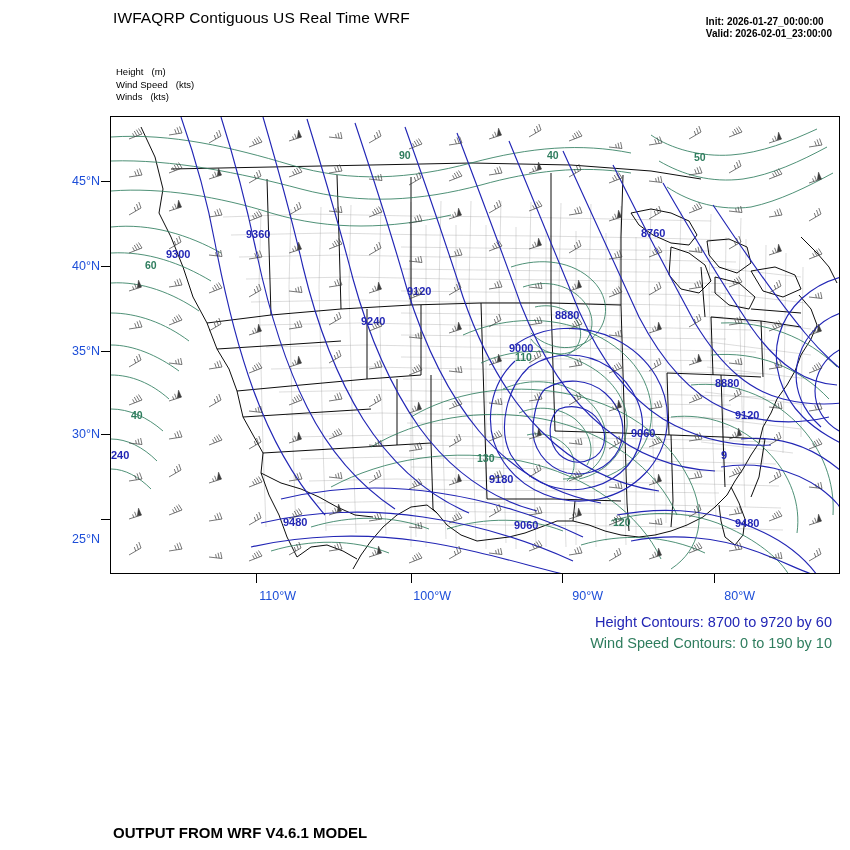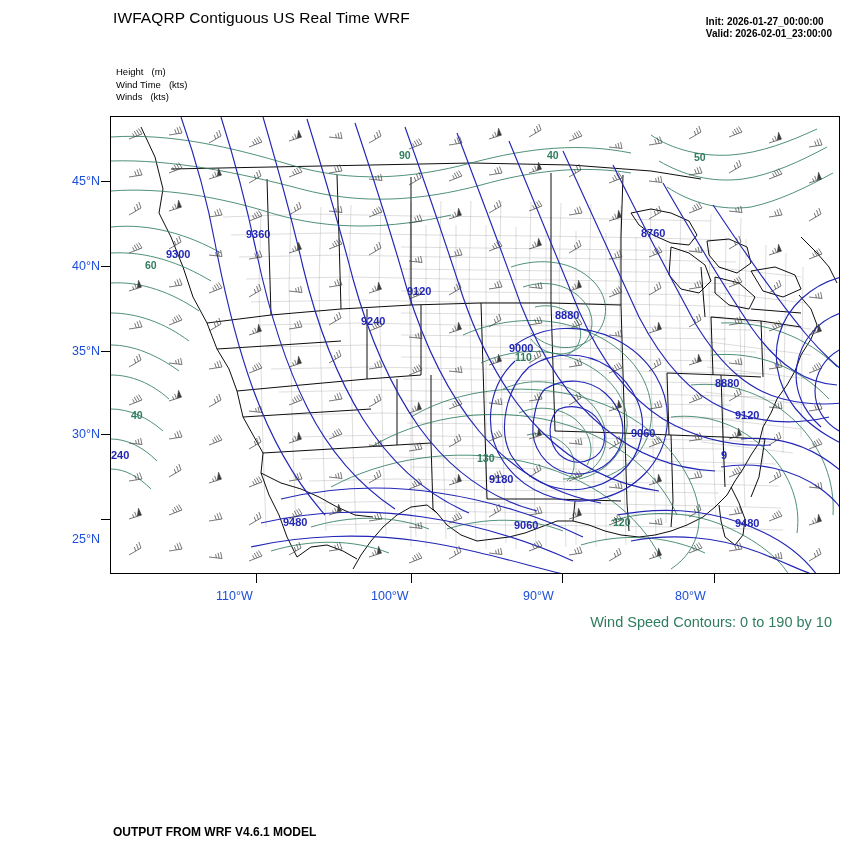--- a/index.html
+++ b/index.html
@@ -77,21 +77,21 @@
     position: absolute;
     font-size: 12.5px;
     color: #1d4ed8;
     white-space: nowrap;
   }
   .ytick-label {
     text-align: right;
     width: 70px;
   }
   .xtick-label {
-    text-align: left;
+    text-align: right;
     width: 80px;
   }
   .tick-mark {
     position: absolute;
     background: #000;
   }
   
   #contour-legend {
     position: absolute;
     right: 18px;
@@ -101,21 +101,21 @@
     line-height: 21px;
     white-space: nowrap;
   }
   #height-contour-legend { color: #2226b5; }
   #wind-contour-legend { color: #2f7d5e; }
   
   #footer {
     position: absolute;
     left: 113px;
     bottom: 12px;
-    font-size: 12px;
+    font-size: 15px;
     font-weight: bold;
     line-height: 11px;
     white-space: nowrap;
   }
 </style>
 </head>
 <body>
 
 <div class="page">
 
@@ -124,21 +124,21 @@
   <div id="run-info">
     <div>Init: 2026-01-27_00:00:00</div>
     <div>Valid: 2026-02-01_23:00:00</div>
   </div>
 
   <div id="field-legend">
     <span class="row">
       <span>Height</span><span class="unit">(m)</span>
     </span>
     <span class="row">
-      <span>Wind Time</span><span class="unit">(kts)</span>
+      <span>Wind Speed</span><span class="unit">(kts)</span>
     </span>
     <span class="row">
       <span>Winds</span><span class="unit">(kts)</span>
     </span>
   </div>
 
   <div class="axis-label ytick-label" style="left:30px; top:174px;">45°N</div>
   <div class="axis-label ytick-label" style="left:30px; top:259px;">40°N</div>
   <div class="axis-label ytick-label" style="left:30px; top:344px;">35°N</div>
   <div class="axis-label ytick-label" style="left:30px; top:427px;">30°N</div>
@@ -632,20 +632,21 @@
           <use href="#barb-e" x="538" y="442"></use>
           <use href="#barb-a" x="578" y="436"></use>
         <use href="#barb-b" x="618" y="434"></use>
           <use href="#barb-d" x="658" y="440"></use>
           <use href="#barb-c" x="698" y="444"></use>
       </g>
     </svg>
   </div>
 
   <div id="contour-legend">
+    <div id="height-contour-legend">Height Contours: 8700 to 9720 by 60</div>
     <div id="wind-contour-legend">Wind Speed Contours: 0 to 190 by 10</div>
   </div>
 
   <div id="footer">
     <div>OUTPUT FROM WRF V4.6.1 MODEL</div>
   </div>
 
 </div>
 
 </body></html>

